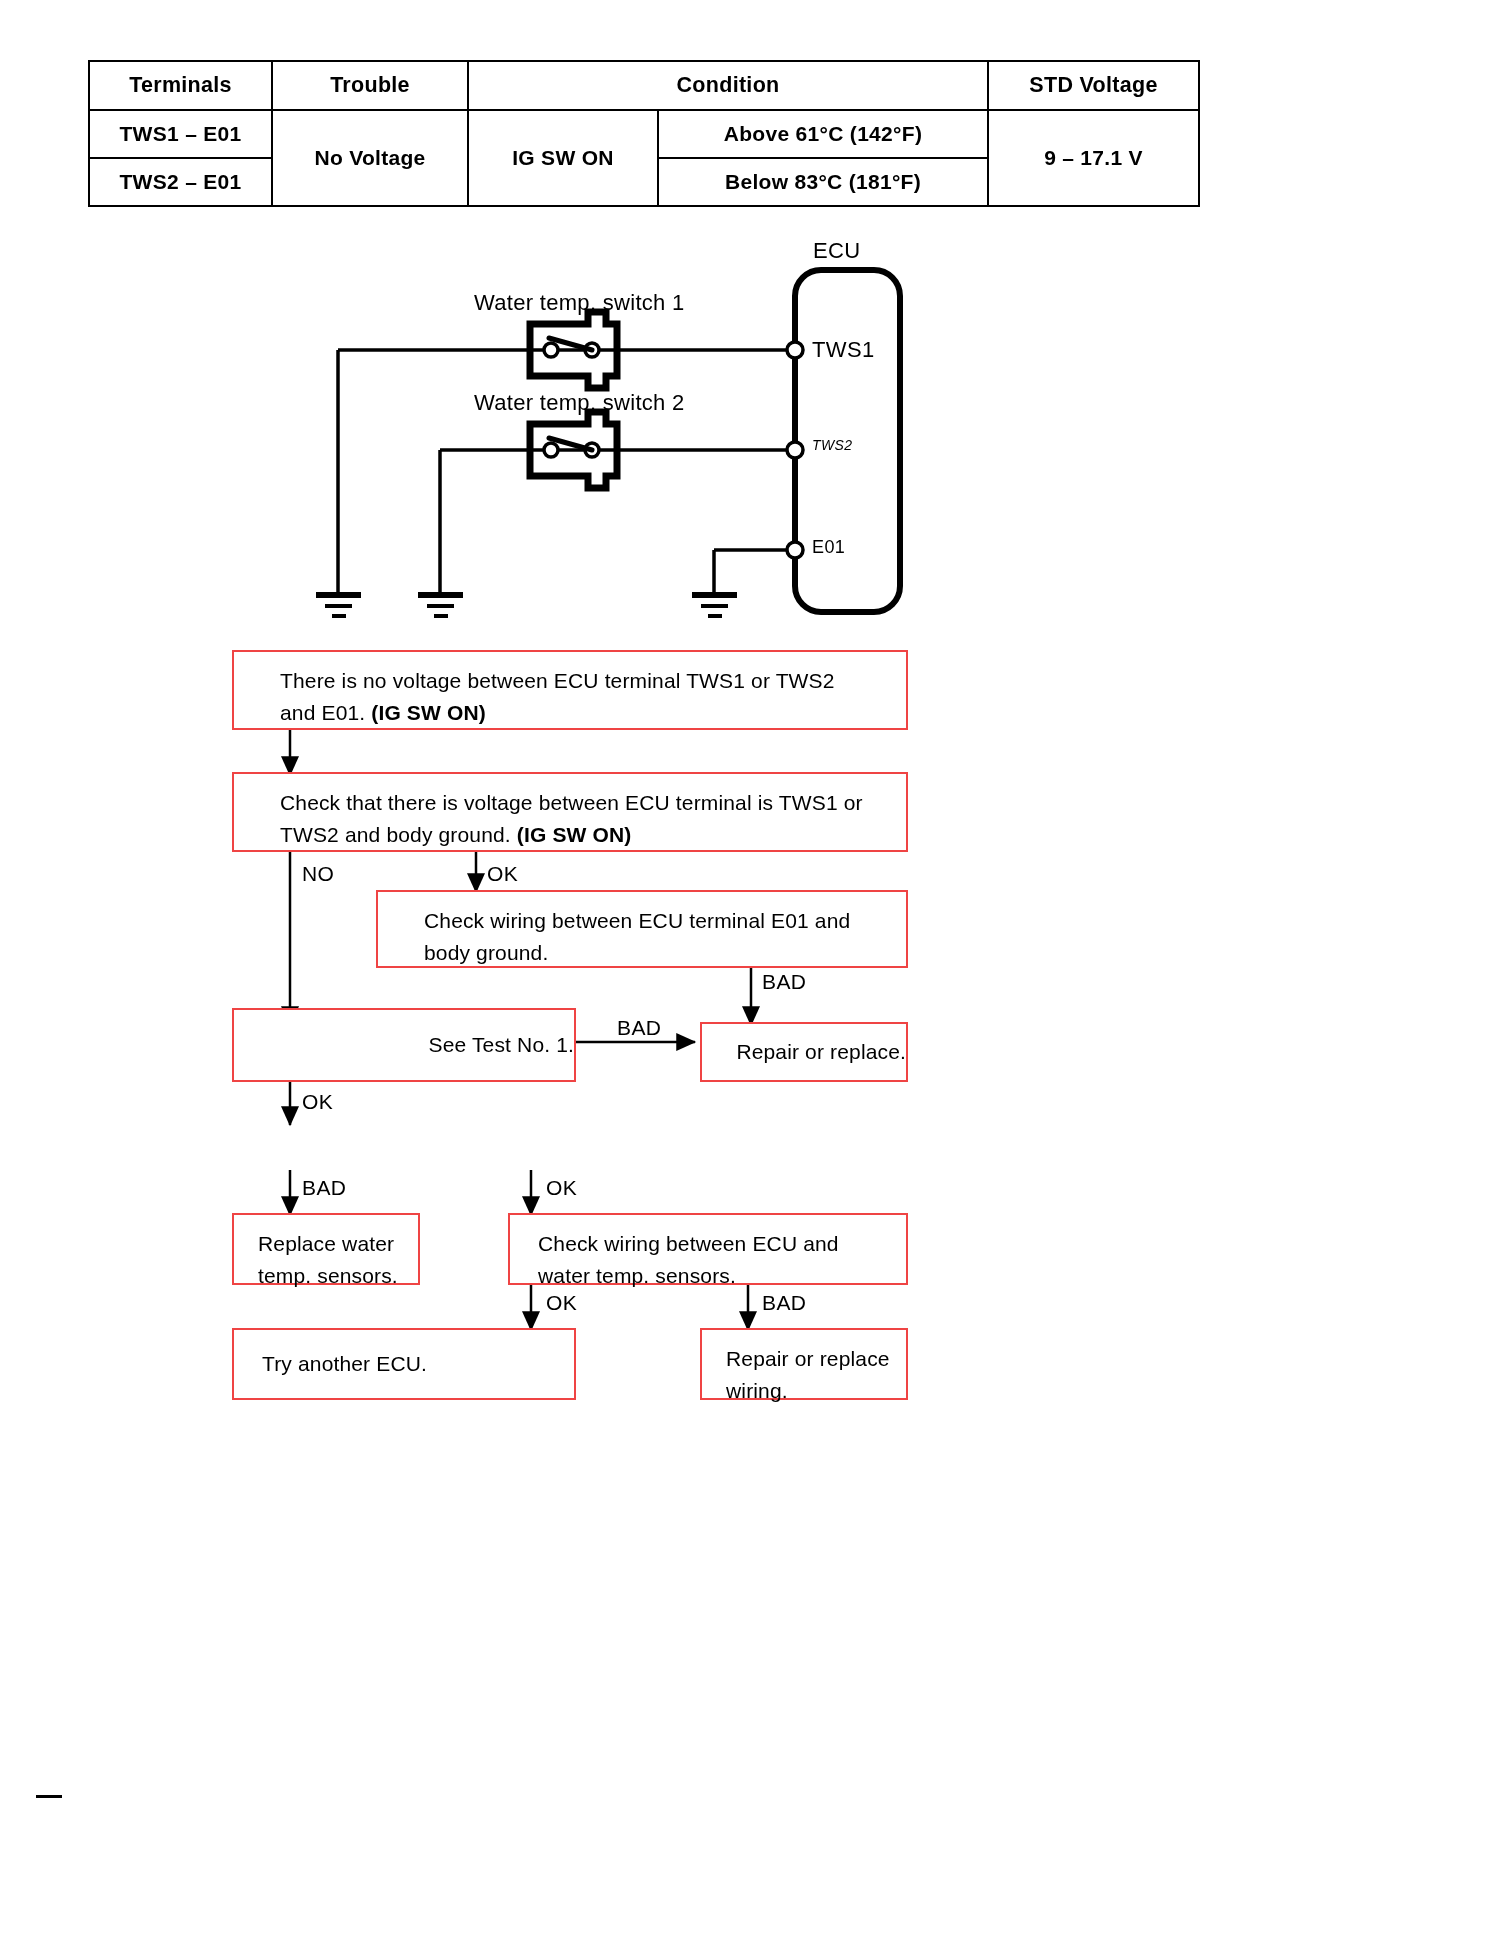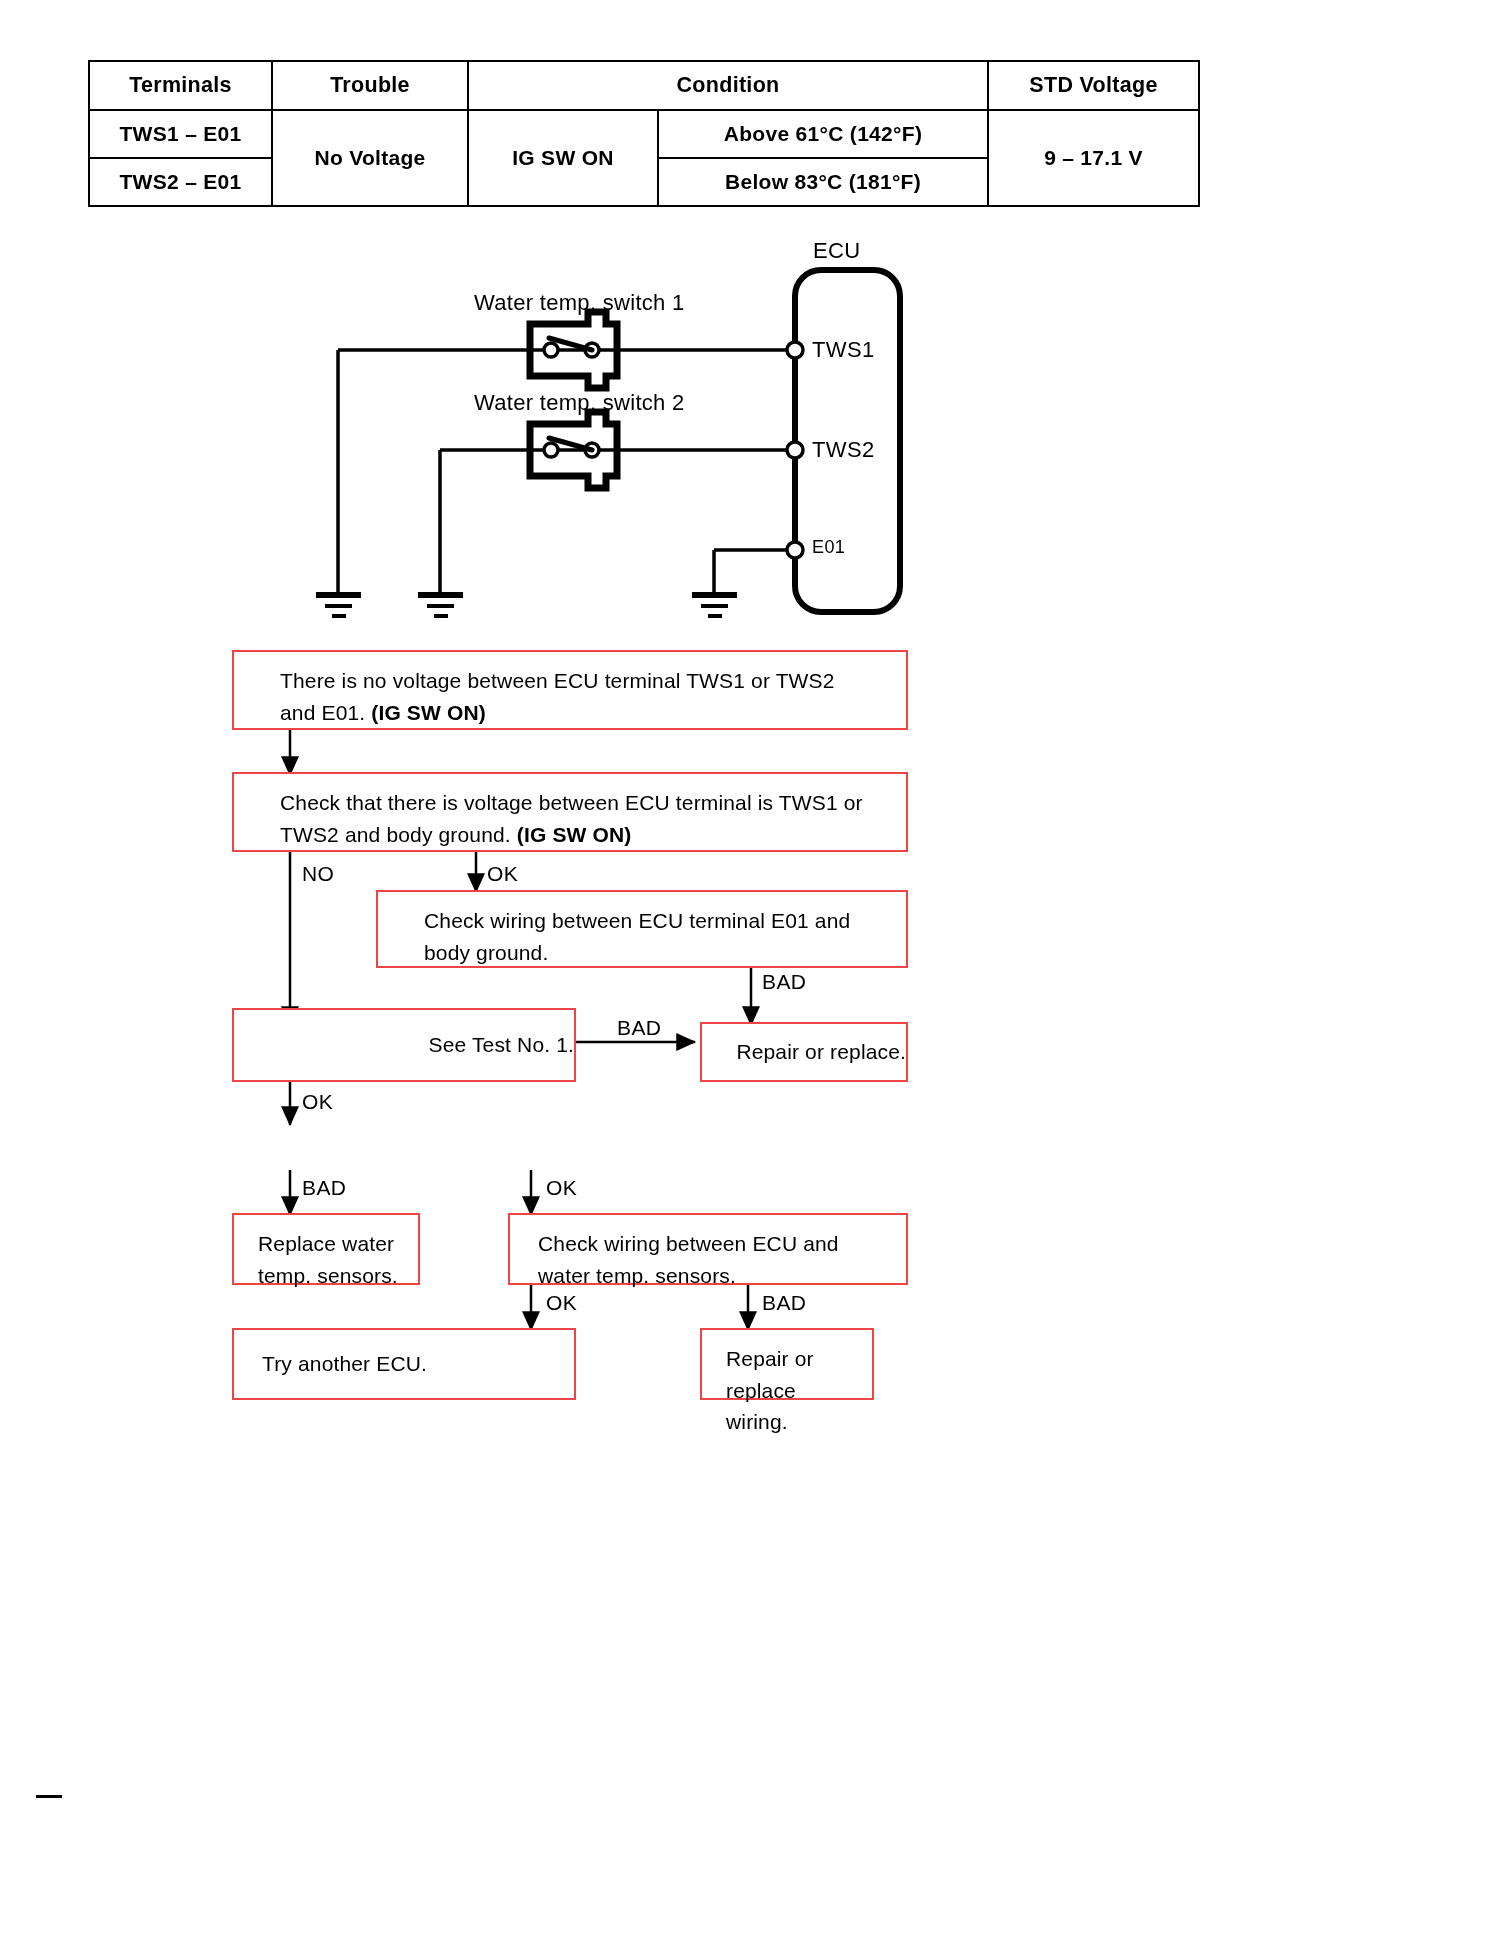--- a/index.html
+++ b/index.html
@@ -186,21 +186,21 @@
   </svg>
 
   <div style="position:absolute;left:813px;top:0px;font-size:22px;letter-spacing:0.4px;">ECU</div>
 
   <div style="position:absolute;left:474px;top:52px;font-size:22px;letter-spacing:0.3px;">Water temp. switch 1</div>
 
   <div style="position:absolute;left:474px;top:152px;font-size:22px;letter-spacing:0.3px;">Water temp. switch 2</div>
 
   <div style="position:absolute;left:812px;top:99px;font-size:22px;letter-spacing:0.4px;">TWS1</div>
 
-  <div style="position:absolute;left:812px;top:199px;font-size:22px;letter-spacing:0.4px;">TWS2</div>
+  <div style="position:absolute;left:812px;top:199px;font-size:14px;letter-spacing:0.4px;font-style:italic;">TWS2</div>
 
   <div style="position:absolute;left:812px;top:299px;font-size:18px;letter-spacing:0.4px;">E01</div>
 </div>
 
 <div class="flow">
 
   <svg class="connectors" viewBox="0 0 1510 790" xmlns="http://www.w3.org/2000/svg">
     <defs>
       <marker id="arw" markerWidth="9" markerHeight="9" refX="7.5" refY="4.2" orient="auto" markerUnits="strokeWidth">
         <path d="M0,0.6 L8,4.2 L0,7.8 z" fill="#000"></path>
@@ -274,19 +274,19 @@
     <div>water temp. sensors.</div>
   </div>
 
   <div class="flabel" style="left:546px;top:661px;">OK</div>
   <div class="flabel" style="left:762px;top:661px;">BAD</div>
 
   <div class="fbox" style="left:232px;top:698px;width:344px;height:72px;padding-left:28px;display:flex;align-items:center;">
     <span>Try another ECU.</span>
   </div>
 
-  <div class="fbox" style="left:700px;top:698px;width:174px;height:72px;padding-left:24px;">
+  <div class="fbox" style="left:700px;top:698px;width:208px;height:72px;padding-left:24px;">
     <div>Repair or replace</div>
     <div>wiring.</div>
   </div>
 </div>
 
 <div class="page-dash"></div>
 
 </body></html>

